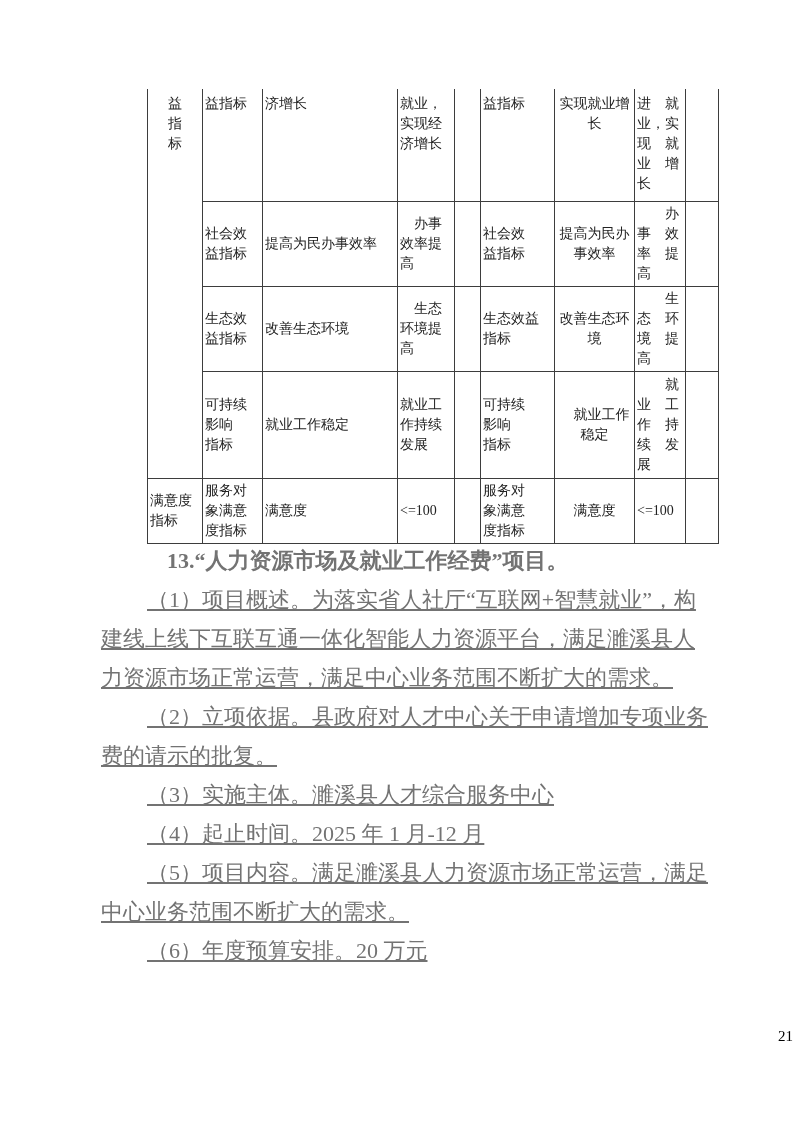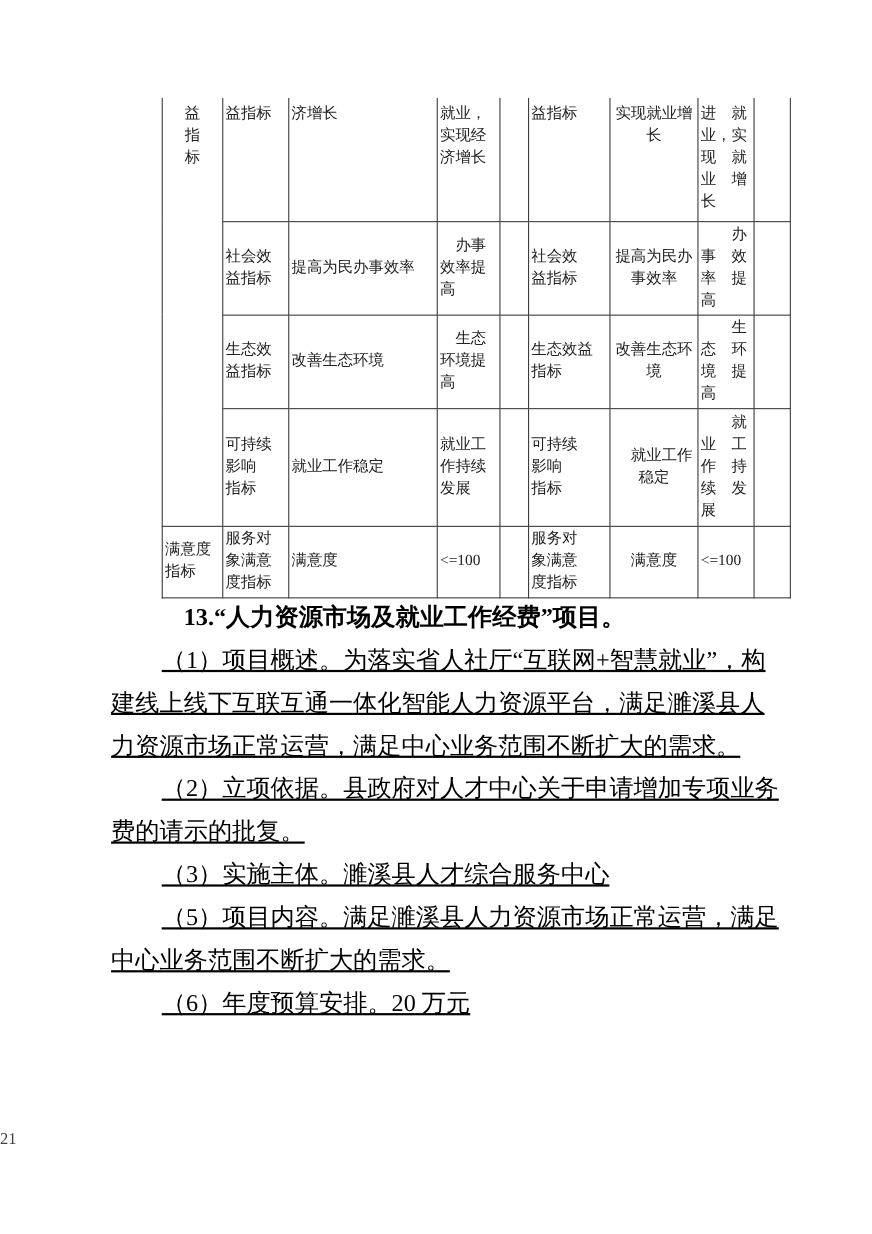--- a/index.html
+++ b/index.html
@@ -48,43 +48,43 @@
   td.spacer { padding: 0; }
 
   
   .body-text {
     position: absolute;
     left: 101px;
     top: 541px;
     width: 612px;
     font-size: 22px;
     line-height: 39px;
-    color: #000000;
+    color: #737373;
   }
   .body-text h2 {
     margin: 0;
     font-size: 22px;
     font-weight: bold;
     text-indent: 66px;
   }
   .body-text p {
     margin: 0;
     text-indent: 46px;
     text-decoration: underline;
   }
 
   
   .page-number {
     position: absolute;
     top: 1028px;
     left: 0;
     width: 100%;
-    text-align: left;
+    text-align: right;
     font-size: 15px;
-    color: #404040;
+    color: #000000;
   }
 </style>
 </head>
 <body>
 
 <div class="page">
 
   <table class="perf">
     <colgroup>
       <col style="width:55px">
@@ -192,19 +192,20 @@
       <td class="spacer"></td>
     </tr>
   </tbody>
     </table>
 
   <div class="body-text">
     <h2>13.“人力资源市场及就业工作经费”项目。</h2>
     <p>（1）项目概述。为落实省人社厅“互联网+智慧就业”，构建线上线下互联互通一体化智能人力资源平台，满足濉溪县人力资源市场正常运营，满足中心业务范围不断扩大的需求。</p>
     <p>（2）立项依据。县政府对人才中心关于申请增加专项业务费的请示的批复。</p>
     <p>（3）实施主体。濉溪县人才综合服务中心</p>
+    <p>（4）起止时间。2025 年 1 月-12 月</p>
     <p>（5）项目内容。满足濉溪县人力资源市场正常运营，满足中心业务范围不断扩大的需求。</p>
     <p>（6）年度预算安排。20 万元</p>
   </div>
 
   <div class="page-number">21</div>
 
 </div>
 
 </body></html>

